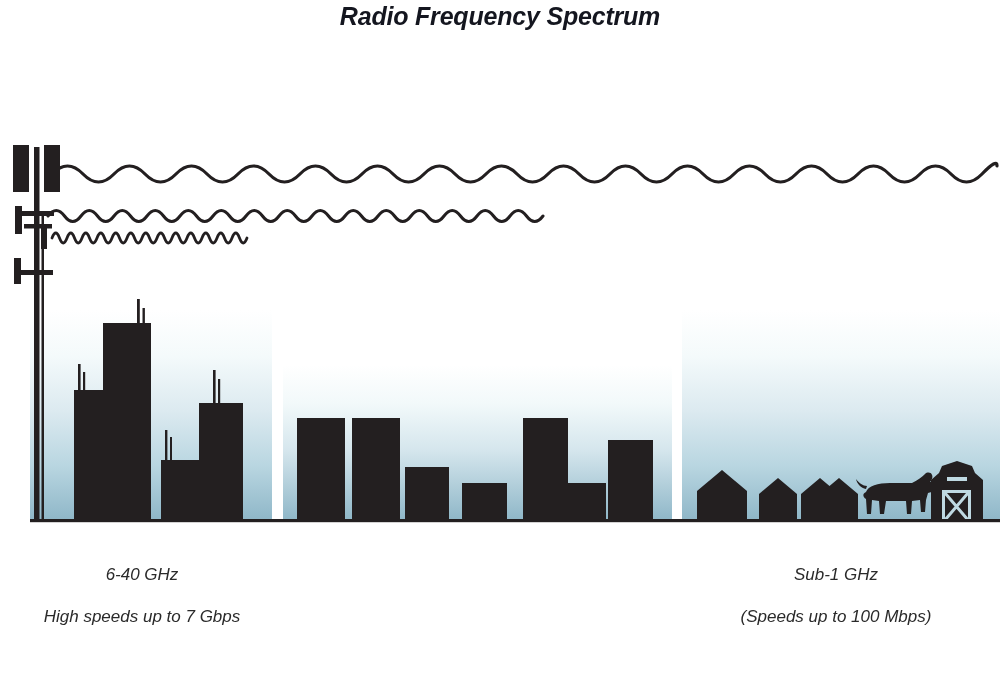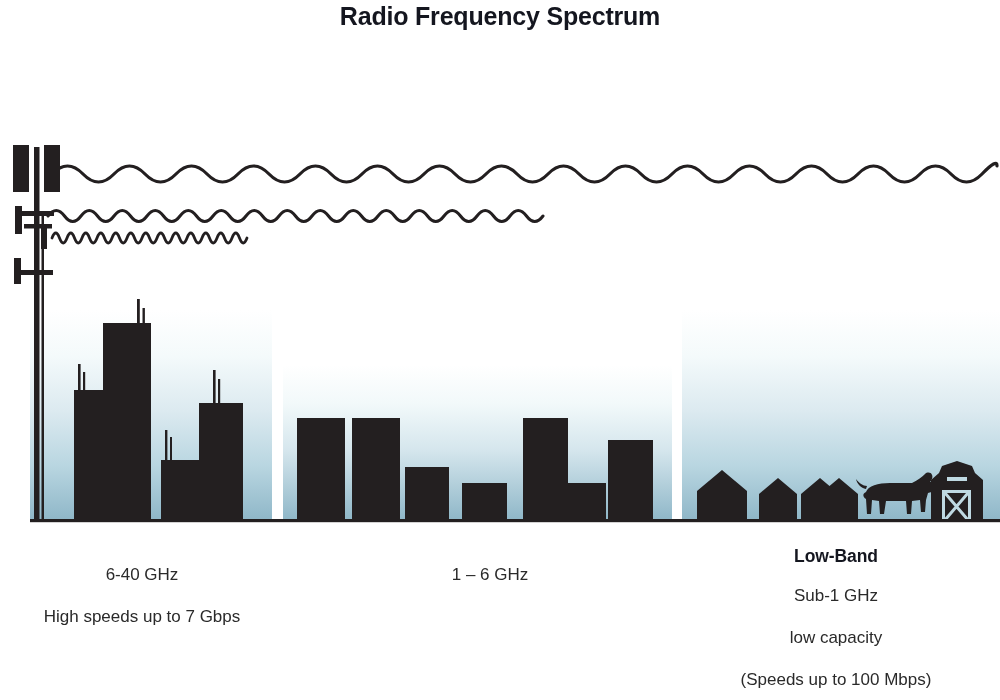--- a/index.html
+++ b/index.html
@@ -10,21 +10,21 @@
   }
   body {
     width: 1000px; height: 700px;
     font-family: "Liberation Sans", sans-serif;
     color: #1b1d26;
     overflow: hidden;
     position: relative;
   }
   #stage {
     position: relative;
-    width: 840px; height: 700px;
+    width: 840px; height: 700px; font-style: italic;
   }
 
   
   #title {
     position: absolute;
     left: 0; top: 2px;
     width: 1000px;
     text-align: center;
     font-size: 25px;
     font-weight: bold;
@@ -235,26 +235,23 @@
 
   <div class="col" id="col-high">
     <div class="col-body">
       <div>6-40 GHz</div>
       <div>High speeds up to 7 Gbps</div>
     </div>
   </div>
 
   <div class="col" id="col-mid">
     <div class="col-body">
-      <div>1 – 6 GHz</div>
     </div>
   </div>
 
   <div class="col" id="col-low">
-    <div class="col-head">Low-Band</div>
     <div class="col-body">
       <div>Sub-1 GHz</div>
-      <div>low capacity</div>
       <div>(Speeds up to 100 Mbps)</div>
     </div>
   </div>
 
 </div>
 
 </body></html>

